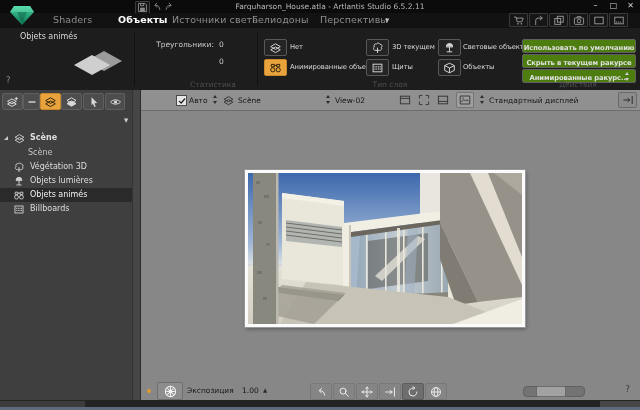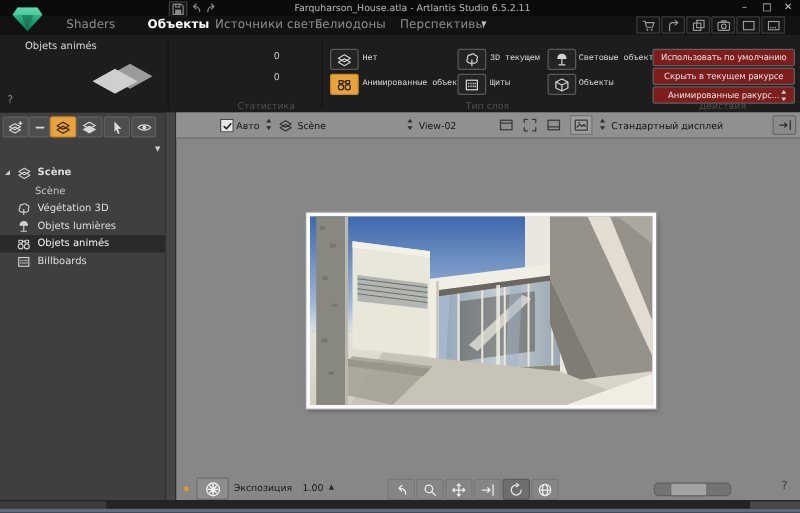--- a/index.html
+++ b/index.html
@@ -26,23 +26,23 @@
 
   
   .toppanel{position:absolute;left:0;top:28px;width:640px;height:62px;background:#1d1d1d;border-bottom:1px solid #050505;}
   .sectionlabel{position:absolute;font-size:7.5px;color:#4f4f4f;text-align:center;}
   .vsep{position:absolute;top:4px;height:54px;width:1px;background:#121212;}
   .statline{position:absolute;font-size:7.5px;color:#c9c9c9;text-align:right;}
   .statval{position:absolute;font-size:7.5px;color:#c9c9c9;}
   .ltbtn{position:absolute;width:21px;height:15px;background:#242424;border:1px solid #585858;border-radius:2px;
          display:flex;align-items:center;justify-content:center;color:#d2d2d2;}
   .ltbtn.on{background:#e8a33d;border-color:#c9882a;color:#32240a;}
-  .ltlabel{position:absolute;font-size:6.8px;color:#d8d8d8;letter-spacing:-.1px;white-space:nowrap;font-family:Liberation Mono, monospace;}
-  .actbtn{position:absolute;left:522px;width:112px;height:12px;background:#7f1d1d;border:1px solid #5f5f5f;border-radius:2px;
-          font-size:6.8px;color:#e0e0e0;display:flex;align-items:center;justify-content:center;letter-spacing:-.1px;}
+  .ltlabel{position:absolute;font-size:6.8px;color:#d8d8d8;letter-spacing:-.1px;white-space:nowrap;}
+  .actbtn{position:absolute;left:522px;width:112px;height:12px;background:#4d7c0f;border:1px solid #5f5f5f;border-radius:2px;
+          font-size:6.8px;color:#e0e0e0;display:flex;align-items:flex-end;justify-content:center;letter-spacing:-.1px;font-weight:bold;}
   .boxarrowbtn{position:absolute;left:137px;top:68px;width:20px;height:15px;border:1px solid #4a4a4a;border-radius:2px;
           background:#222;display:flex;align-items:center;justify-content:center;color:#b9b9b9;}
   .helpmark{position:absolute;font-size:8.5px;color:#8a8a8a;}
 
   
   .ud{display:inline-block;width:7px;height:9px;position:relative;}
   .ud:before,.ud:after{content:"";position:absolute;left:1px;border-left:2.5px solid transparent;border-right:2.5px solid transparent;}
   .ud:before{top:0;border-bottom:3px solid currentColor;}
   .ud:after{bottom:0;border-top:3px solid currentColor;}
 
@@ -350,20 +350,21 @@
         <span>
           <svg class="ic" width="12" height="12" viewBox="0 0 12 12">
             <use href="#s-boxarrow"></use>
           </svg>
         </span>
       </div>
 
     <div class="vsep" style="left:134px"></div>
     <div class="vsep" style="left:257px"></div>
 
+    <div class="statline nw" style="left:92px;top:12px;width:122px">Треугольники:</div>
     <div class="statval" style="left:219px;top:12px">0</div>
     <div class="statval" style="left:219px;top:29px">0</div>
     <div class="sectionlabel" style="left:158px;top:52px;width:110px">Статистика</div>
 
     <div class="ltbtn" style="left:264px;top:11px">
         <span>
           <svg class="ic" width="13" height="12" viewBox="0 0 12 12">
             <use href="#s-layers"></use>
           </svg>
         </span>

